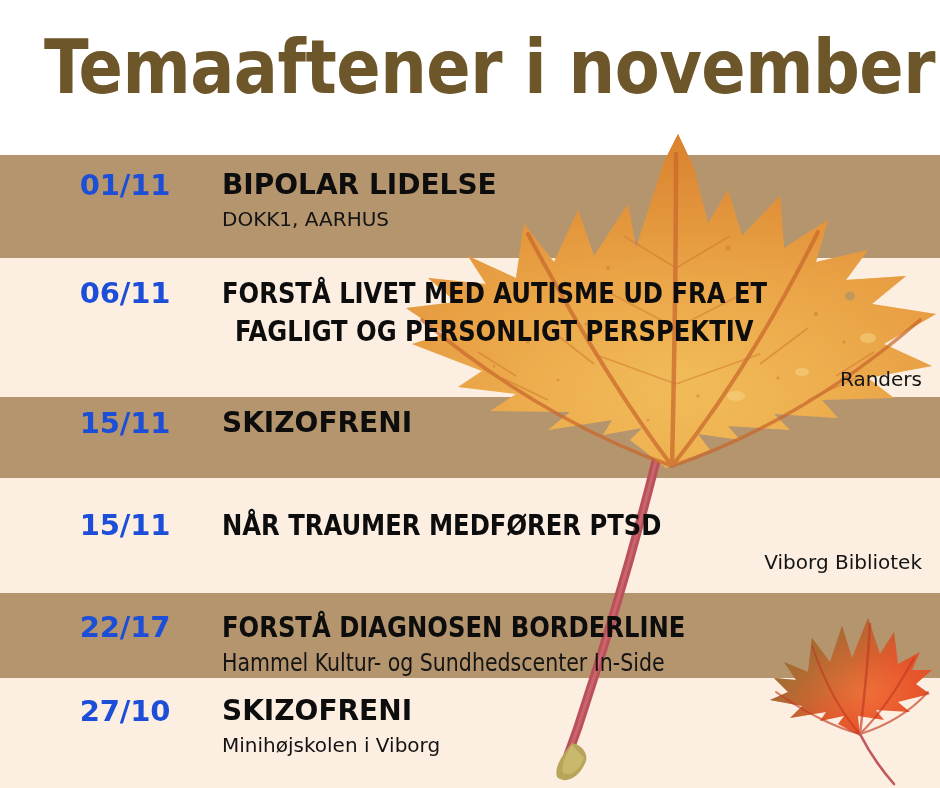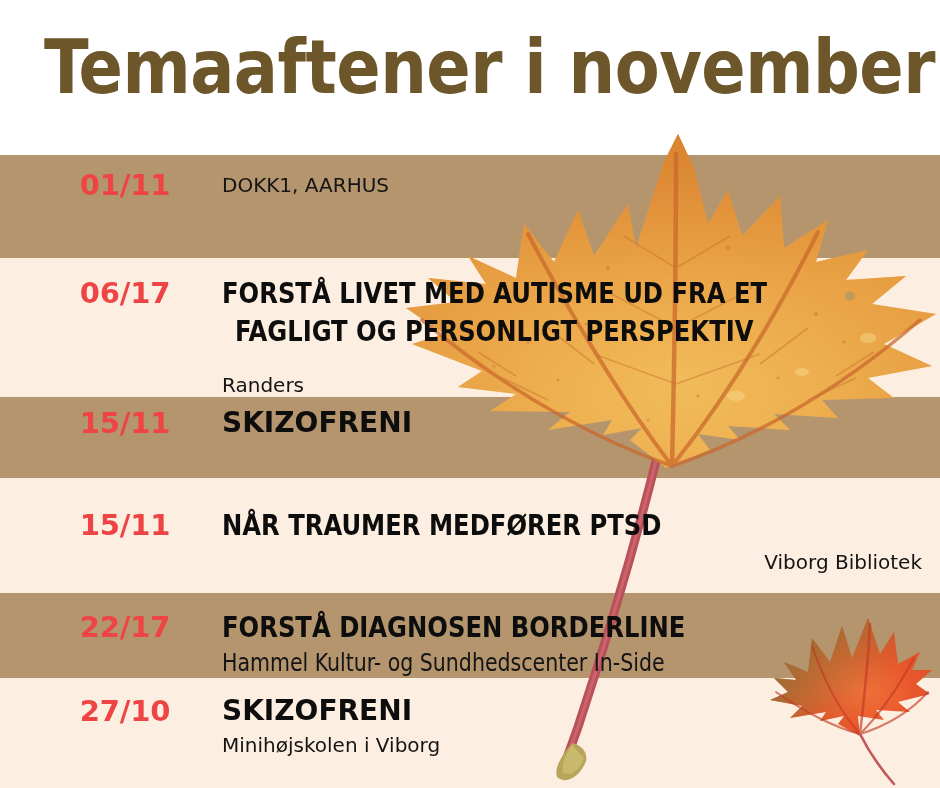--- a/index.html
+++ b/index.html
@@ -108,21 +108,21 @@
     position: absolute;
     left: 0;
     width: 940px;
     display: block;
   }
   .row-date {
     position: absolute;
     left: 50px;
     width: 150px;
     text-align: center;
-    color: #ef4444;
+    color: #1d4ed8;
     font-family: "DejaVu Sans", "Liberation Sans", sans-serif;
     font-weight: 700;
     font-size: 29px;
     line-height: 34px;
     letter-spacing: -0.2px;
   }
   .row-body {
     position: absolute;
     left: 222px;
     width: 700px;
@@ -320,30 +320,31 @@
 
   <div class="title-area" style="background:transparent;height:130px;">
     <div class="poster-title">Temaaftener i november</div>
   </div>
 
   <div class="rows">
 
     <div class="row" style="top:168px;">
       <div class="row-date">01/11</div>
       <div class="row-body">
+        <div class="row-title">BIPOLAR LIDELSE</div>
         <div class="row-venue">DOKK1, AARHUS</div>
       </div>
     </div>
 
     <div class="row" style="top:276px;">
-      <div class="row-date">06/17</div>
+      <div class="row-date">06/11</div>
       <div class="row-body">
         <div class="row-title narrow" style="font-size:29px;">FORSTÅ LIVET MED AUTISME UD FRA ET</div>
         <div class="row-title narrow line2" style="font-size:29px;margin-top:4px;">FAGLIGT OG PERSONLIGT PERSPEKTIV</div>
-        <div class="row-venue" style="margin-top:22px;">Randers</div>
+        <div class="row-venue" style="margin-top:16px;text-align:right;">Randers</div>
       </div>
     </div>
 
     <div class="row" style="top:406px;">
       <div class="row-date">15/11</div>
       <div class="row-body">
         <div class="row-title">SKIZOFRENI</div>
       </div>
     </div>
 

